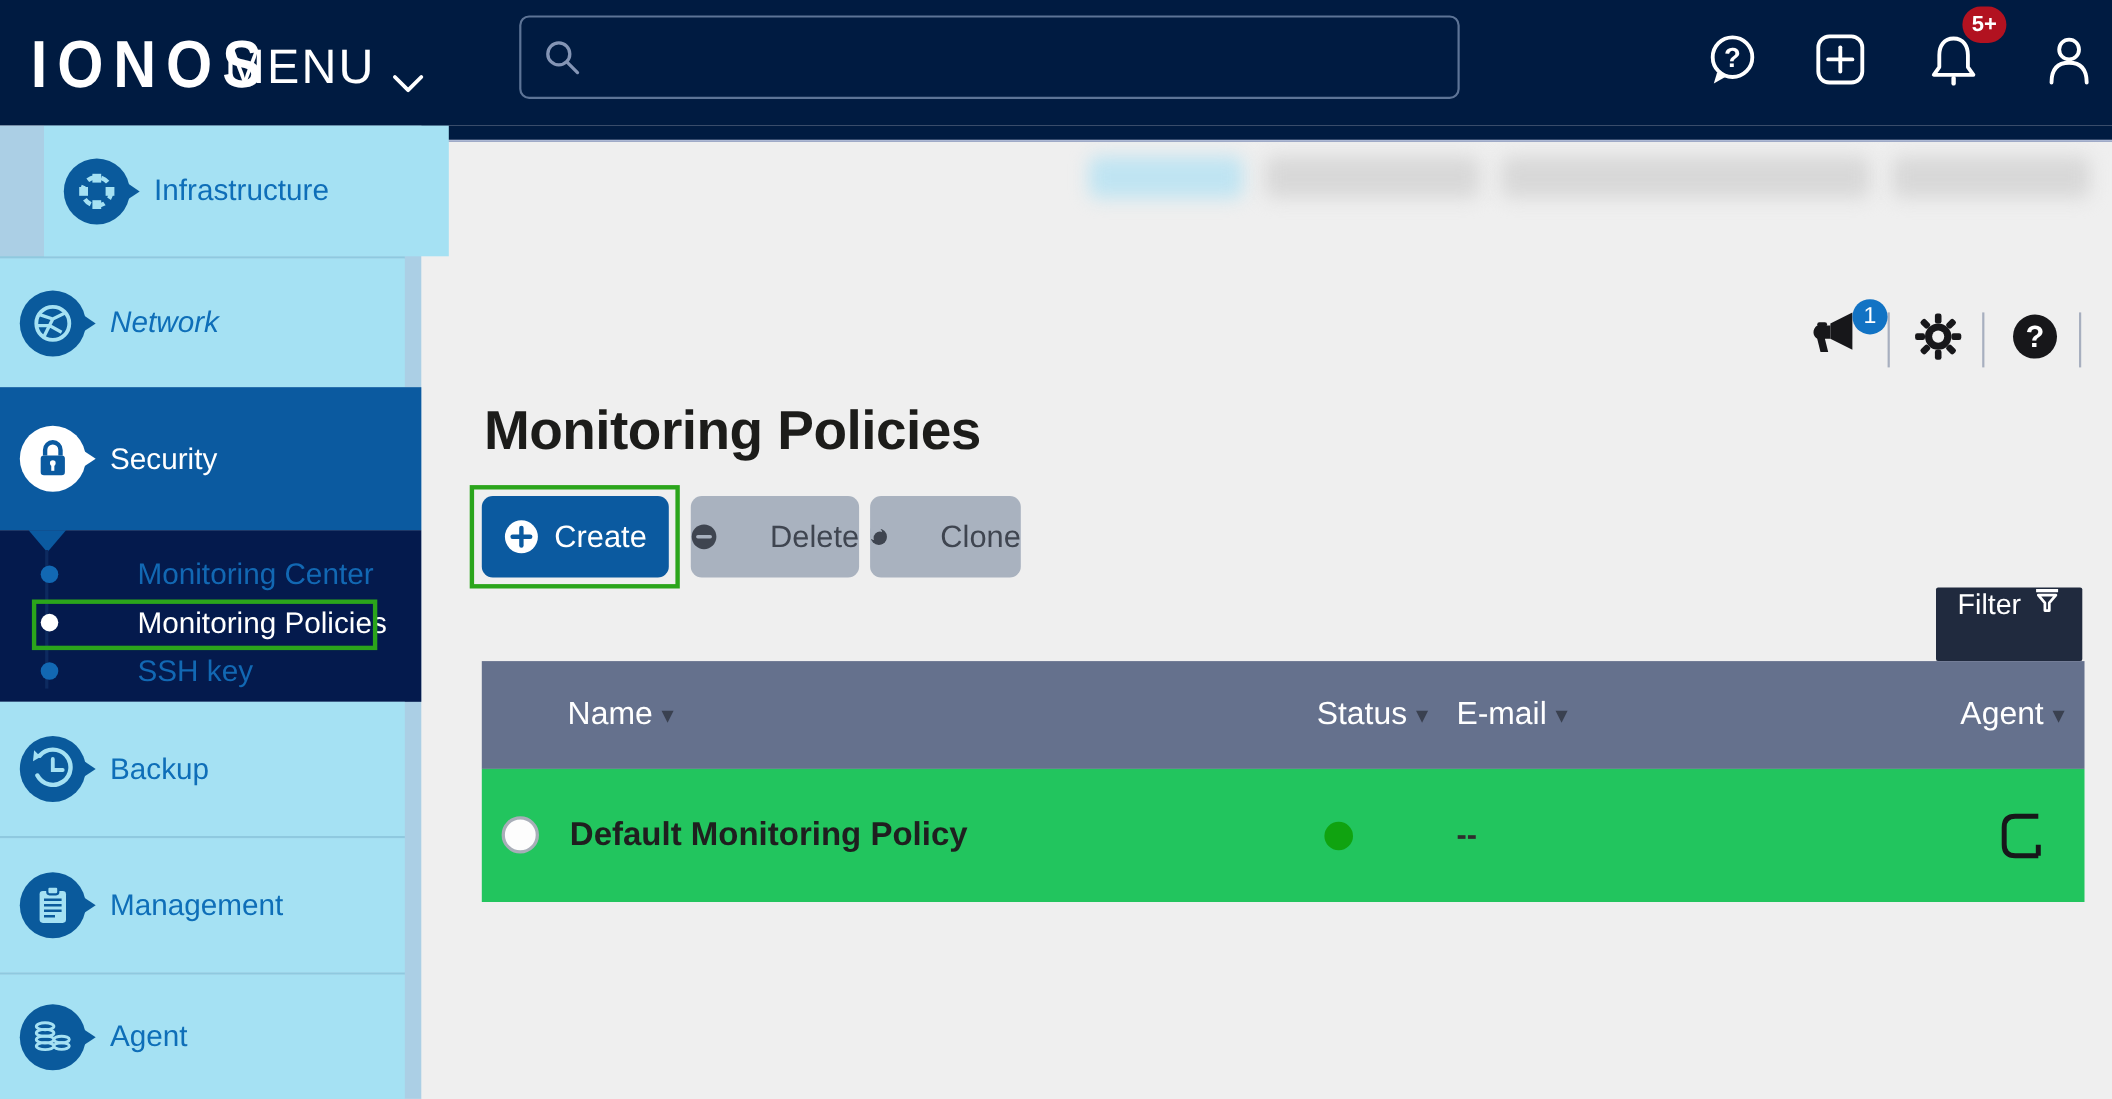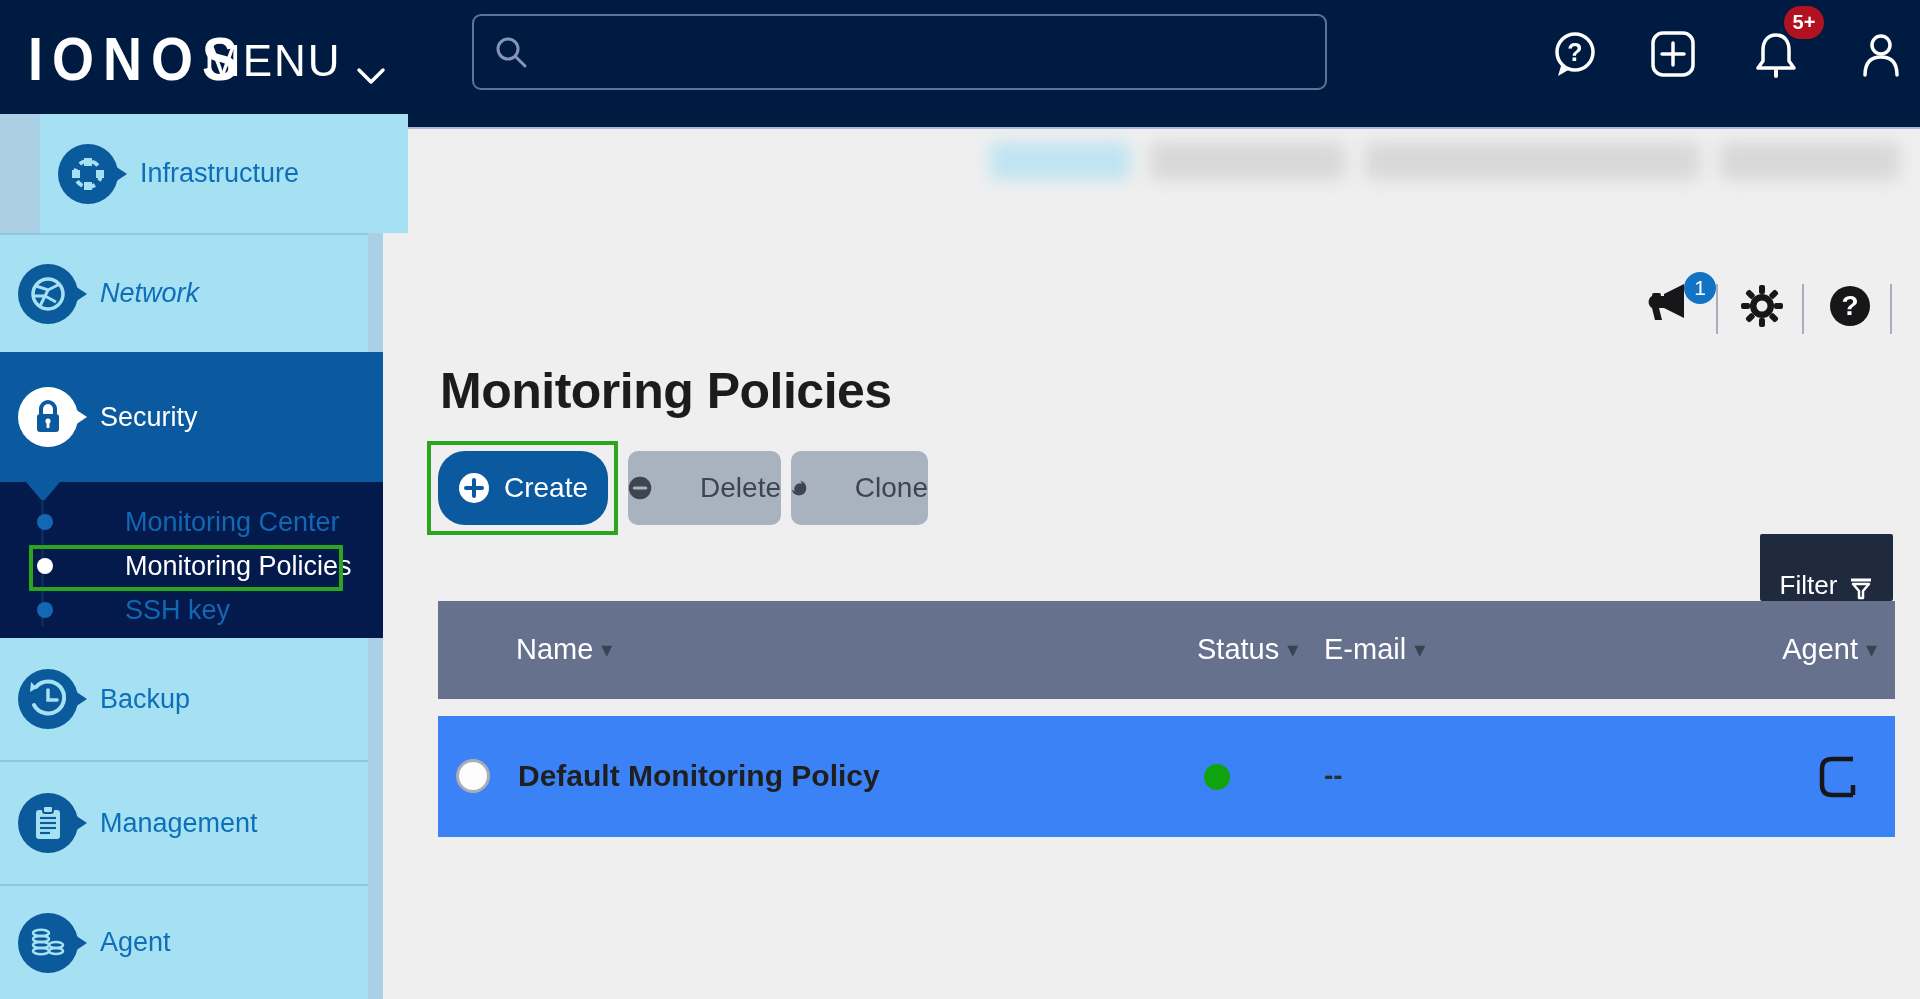--- a/index.html
+++ b/index.html
@@ -66,36 +66,36 @@
     font-weight:bold; color:#1C1C1A; letter-spacing:-0.5px; }
   .action-icons { position:absolute; top:278px; z-index:5; }
   .vdivider { position:absolute; top:284px; width:2px; height:50px; background:#A7AFBF; }
   .badge-blue { position:absolute; left:1684px; top:272px; width:32px; height:32px;
     border-radius:50%; background:#1273C4; color:#fff; font-size:21px; display:flex;
     align-items:center; justify-content:center; z-index:6; }
 
   .btn { position:absolute; top:451px; height:74px; border:none; border-radius:10px;
     font-size:28px; font-family:inherit; display:flex; align-items:center;
     justify-content:center; gap:14px; cursor:pointer; }
-  .btn-create { left:438px; width:170px; background:#0B5AA0; color:#fff;border-radius:27px; }
+  .btn-create { left:438px; width:170px; background:#0B5AA0; color:#fff; }
   .btn-gray { background:#A9B2BF; color:#3F4550;gap:48px; }
   .btn-delete { left:628px; width:153px; }
   .btn-clone { left:791px; width:137px; }
 
   .filter-btn { position:absolute; left:1760px; top:534px; width:133px; height:67px;
     background:#202A3E; color:#fff; font-size:26px; border:none; border-radius:2px;
-    display:flex; align-items:flex-end; justify-content:center; gap:12px; cursor:pointer;
+    display:flex; align-items:flex-start; justify-content:center; gap:12px; cursor:pointer;
     font-family:inherit; }
 
   .table-header { position:absolute; left:438px; top:601px; width:1457px; height:98px;
     background:#65718D; color:#fff; font-size:29px; }
   .th { position:absolute; top:32px; cursor:pointer; display:flex; align-items:center; }
   .sort:after { content:"▾"; color:#3A4150; font-size:22px; margin-left:8px; }
-  .table-row { position:absolute; left:438px; top:716px; width:1457px; height:121px;
-    background:#3b82f6; cursor:pointer; }
+  .table-row { position:absolute; left:438px; top:699px; width:1457px; height:121px;
+    background:#22c55e; cursor:pointer; }
   .radio { position:absolute; left:18px; top:43px; width:34px; height:34px;
     border-radius:50%; border:3px solid #A8AEB8; background:#FDFDFD; cursor:pointer; }
   .cell-name { position:absolute; left:80px; top:43px; font-size:30px; font-weight:bold;
     color:#1F1F1F; }
   .status-dot { position:absolute; left:766px; top:48px; width:26px; height:26px;
     border-radius:50%; background:#10A310; }
   .cell-email { position:absolute; left:886px; top:44px; font-size:28px; font-weight:bold;
     color:#2E2E2E; }
   .agent-ico { position:absolute; right:34px; top:38px; }
 </style>

